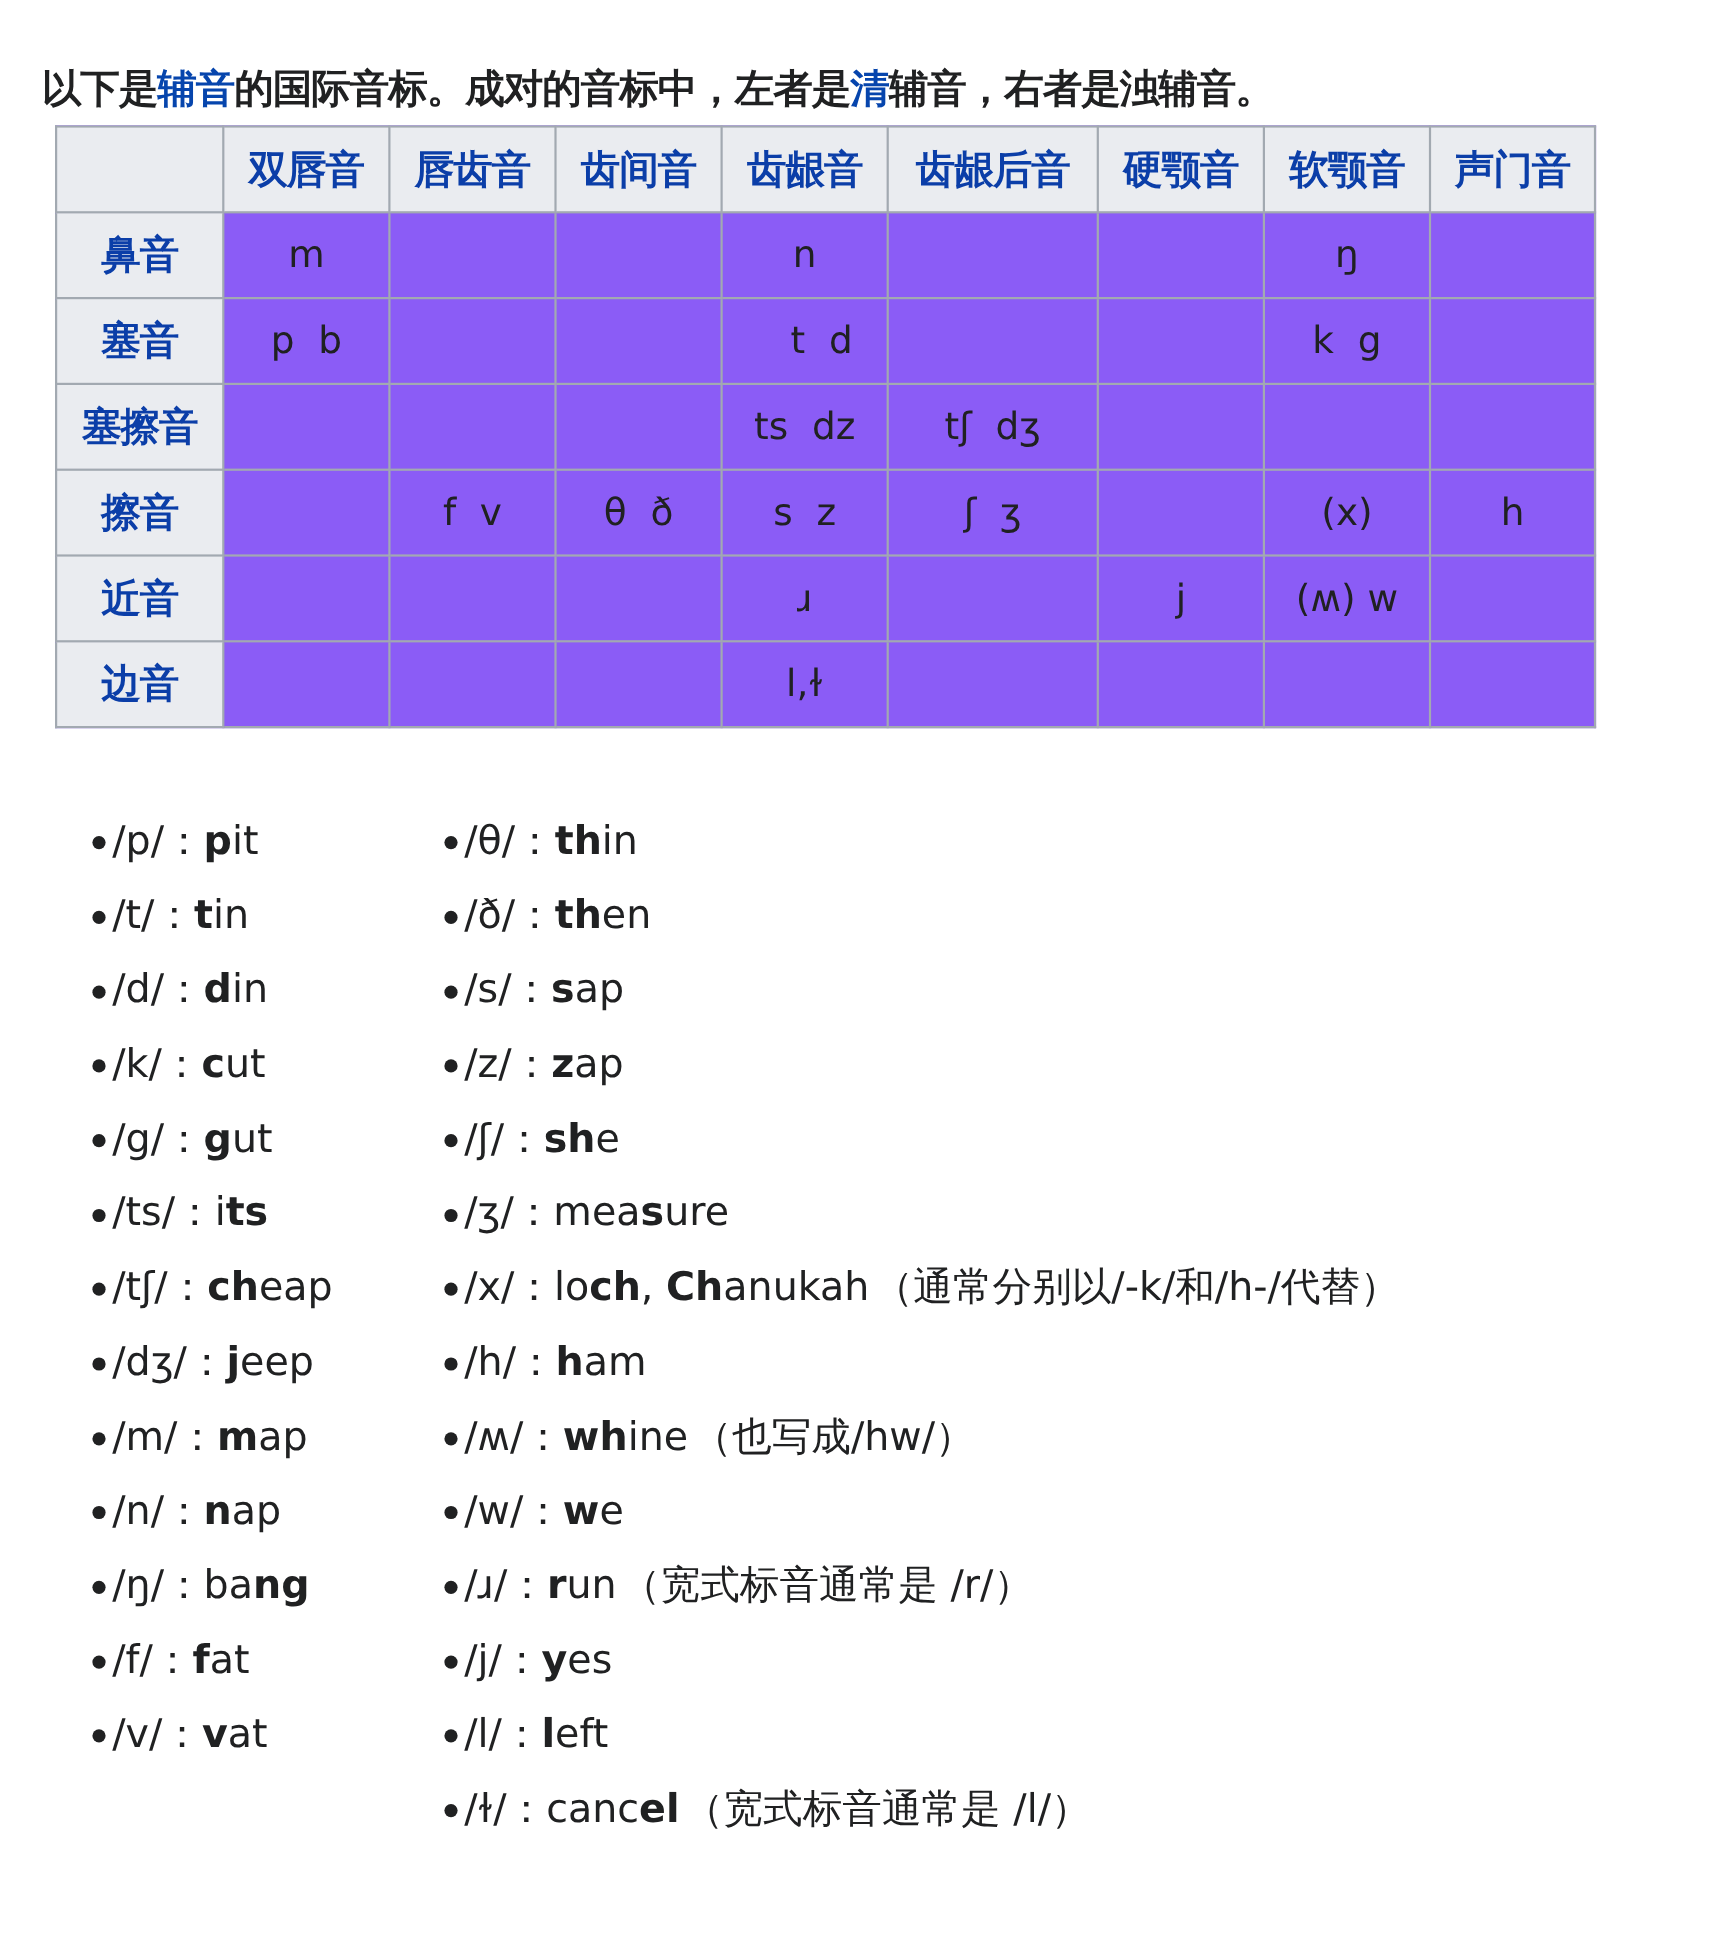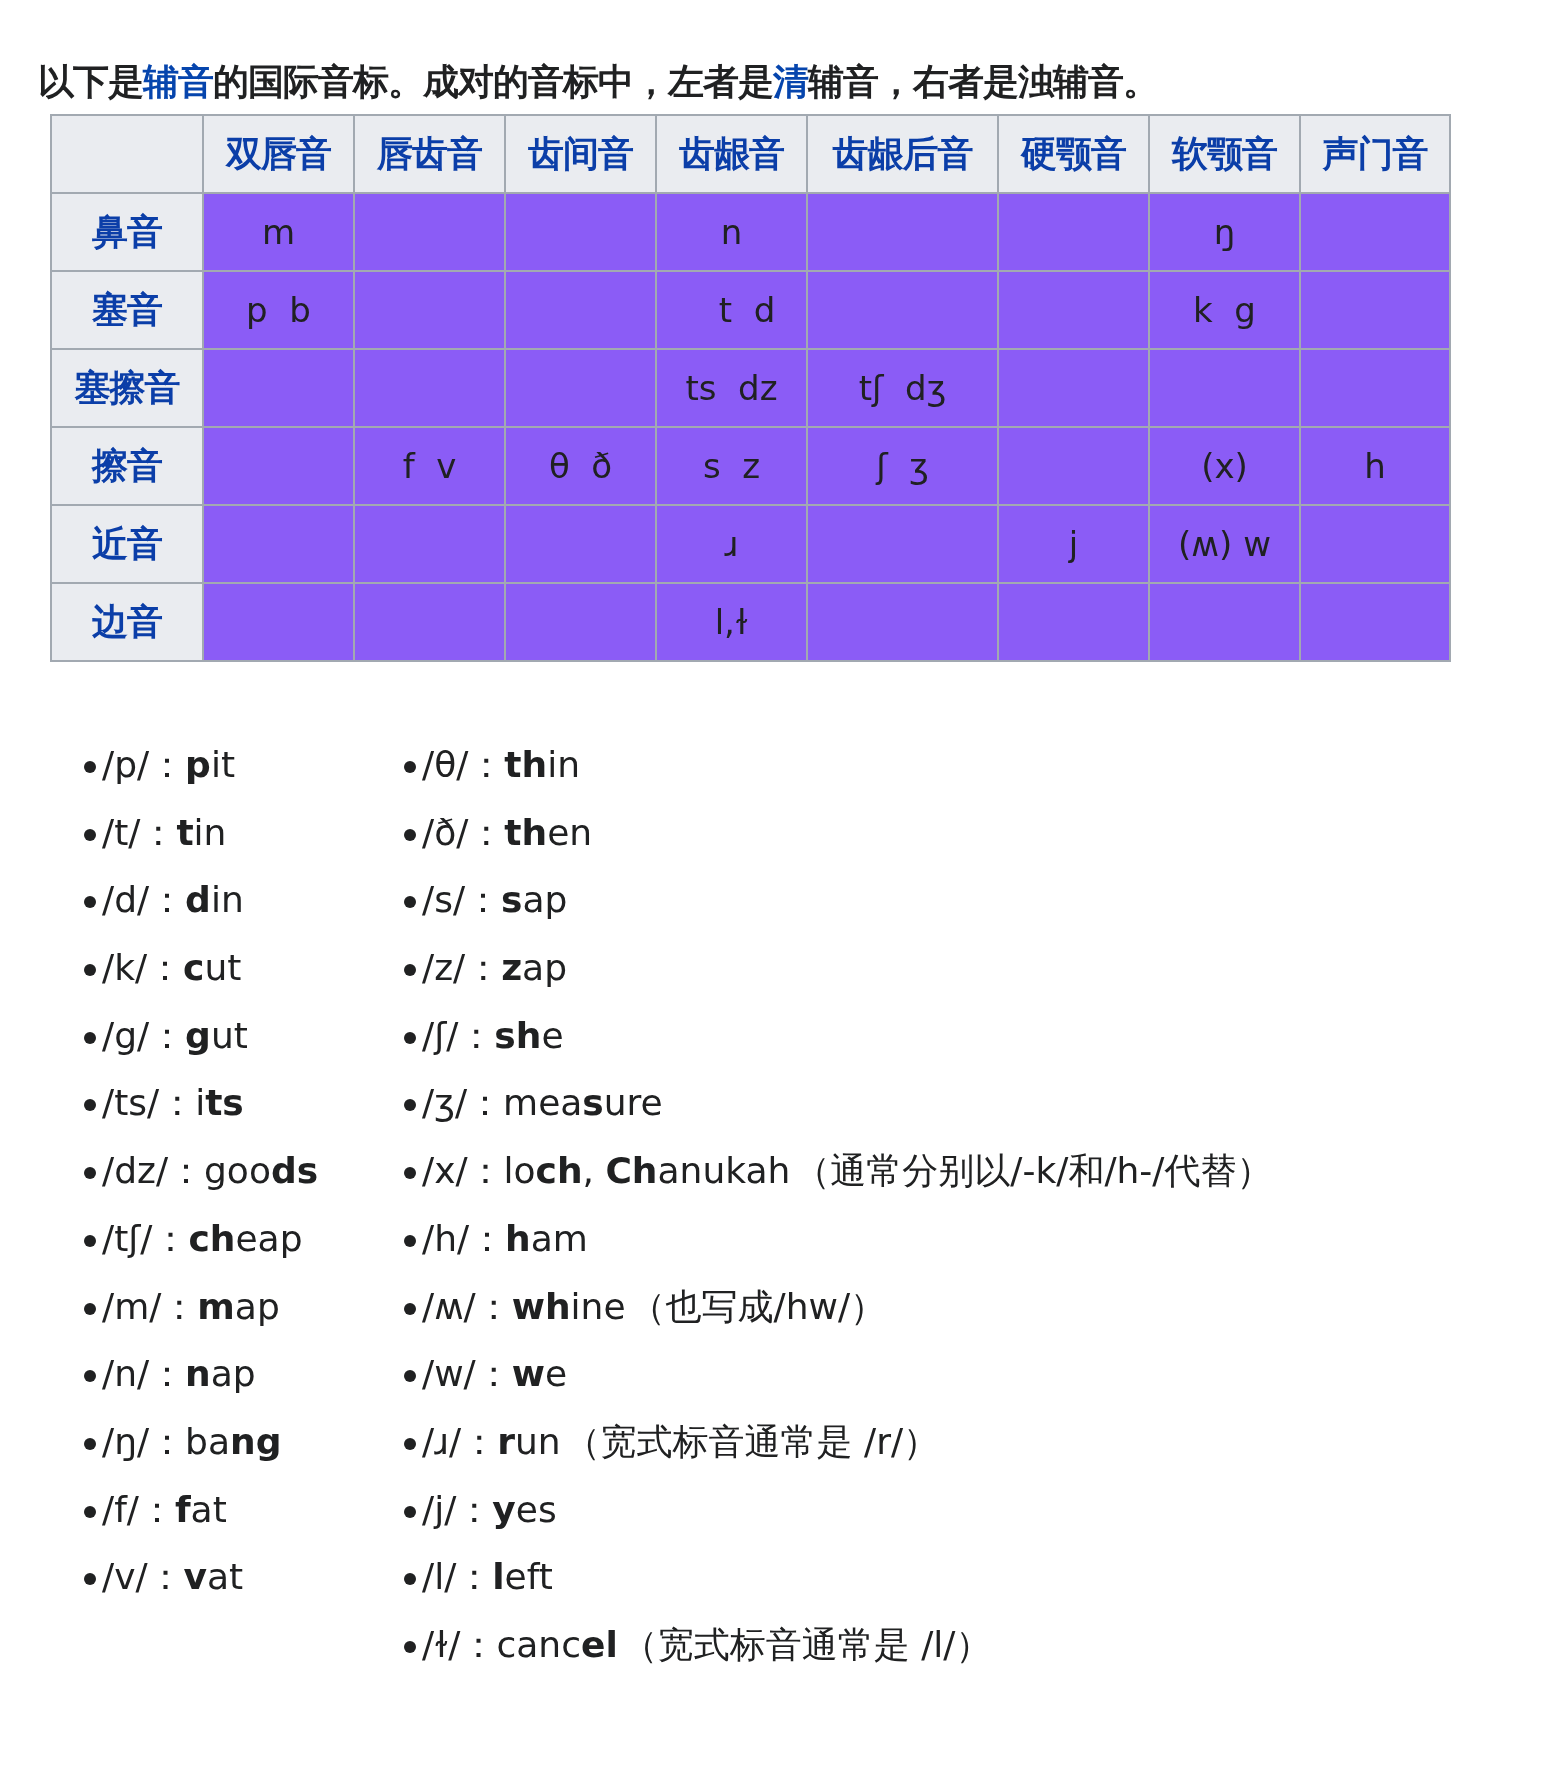--- a/index.html
+++ b/index.html
@@ -139,22 +139,22 @@
     </tbody>
 </table>
 
 <ul class="list col1" id="list-left">
     <li><span class="bullet"></span><span class="ipa-sym">/p/：</span><span class="word"><b style="white-space: pre;">p</b><span style="white-space: pre;">it</span></span></li>
     <li><span class="bullet"></span><span class="ipa-sym">/t/：</span><span class="word"><b style="white-space: pre;">t</b><span style="white-space: pre;">in</span></span></li>
     <li><span class="bullet"></span><span class="ipa-sym">/d/：</span><span class="word"><b style="white-space: pre;">d</b><span style="white-space: pre;">in</span></span></li>
     <li><span class="bullet"></span><span class="ipa-sym">/k/：</span><span class="word"><b style="white-space: pre;">c</b><span style="white-space: pre;">ut</span></span></li>
     <li><span class="bullet"></span><span class="ipa-sym">/g/：</span><span class="word"><b style="white-space: pre;">g</b><span style="white-space: pre;">ut</span></span></li>
     <li><span class="bullet"></span><span class="ipa-sym">/ts/：</span><span class="word"><span style="white-space: pre;">i</span><b style="white-space: pre;">ts</b></span></li>
-    <li><span class="bullet"></span><span class="ipa-sym">/dz/：</span><span class="word"><span style="white-space: pre;">goo</span><b style="white-space: pre;">ds</b></span></li>
     <li><span class="bullet"></span><span class="ipa-sym">/tʃ/：</span><span class="word"><b style="white-space: pre;">ch</b><span style="white-space: pre;">eap</span></span></li>
+    <li><span class="bullet"></span><span class="ipa-sym">/dʒ/：</span><span class="word"><b style="white-space: pre;">j</b><span style="white-space: pre;">eep</span></span></li>
     <li><span class="bullet"></span><span class="ipa-sym">/m/：</span><span class="word"><b style="white-space: pre;">m</b><span style="white-space: pre;">ap</span></span></li>
     <li><span class="bullet"></span><span class="ipa-sym">/n/：</span><span class="word"><b style="white-space: pre;">n</b><span style="white-space: pre;">ap</span></span></li>
     <li><span class="bullet"></span><span class="ipa-sym">/ŋ/：</span><span class="word"><span style="white-space: pre;">ba</span><b style="white-space: pre;">ng</b></span></li>
     <li><span class="bullet"></span><span class="ipa-sym">/f/：</span><span class="word"><b style="white-space: pre;">f</b><span style="white-space: pre;">at</span></span></li>
     <li><span class="bullet"></span><span class="ipa-sym">/v/：</span><span class="word"><b style="white-space: pre;">v</b><span style="white-space: pre;">at</span></span></li>
   </ul>
 <ul class="list col2" id="list-right">
     <li><span class="bullet"></span><span class="ipa-sym">/θ/：</span><span class="word"><b style="white-space: pre;">th</b><span style="white-space: pre;">in</span></span></li>
     <li><span class="bullet"></span><span class="ipa-sym">/ð/：</span><span class="word"><b style="white-space: pre;">th</b><span style="white-space: pre;">en</span></span></li>
     <li><span class="bullet"></span><span class="ipa-sym">/s/：</span><span class="word"><b style="white-space: pre;">s</b><span style="white-space: pre;">ap</span></span></li>

